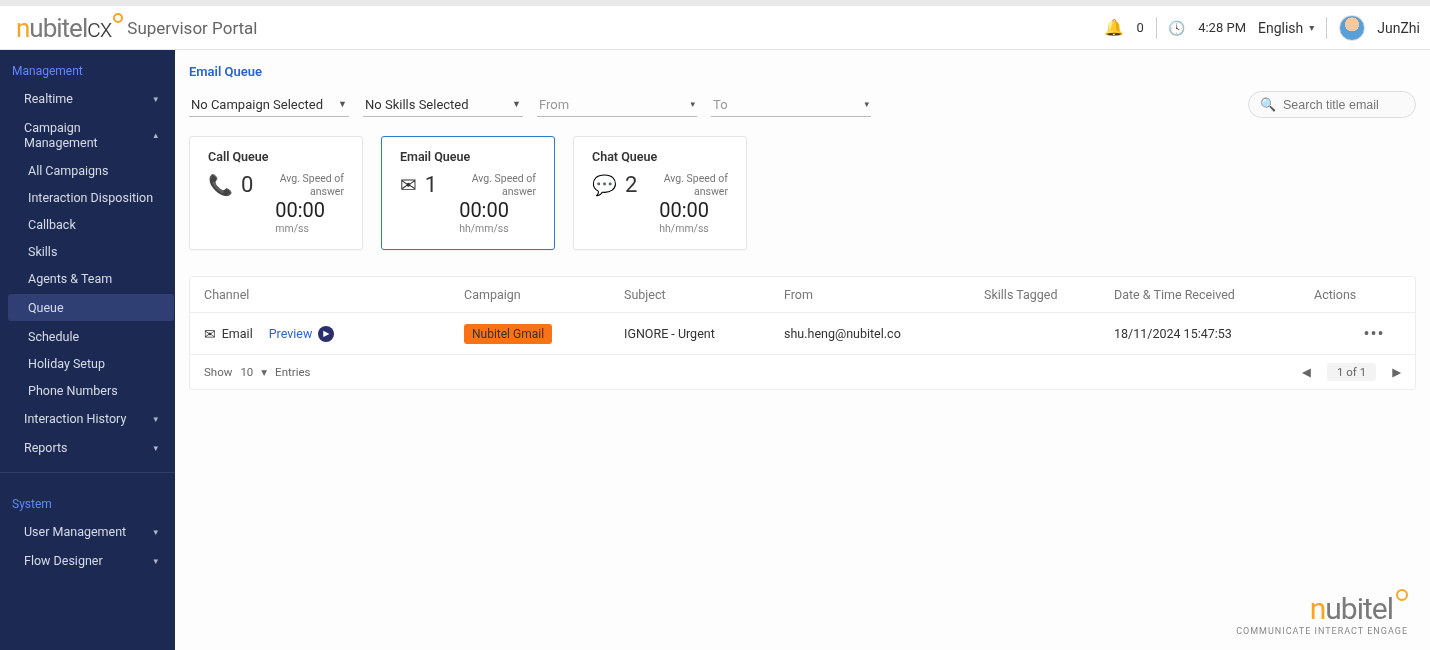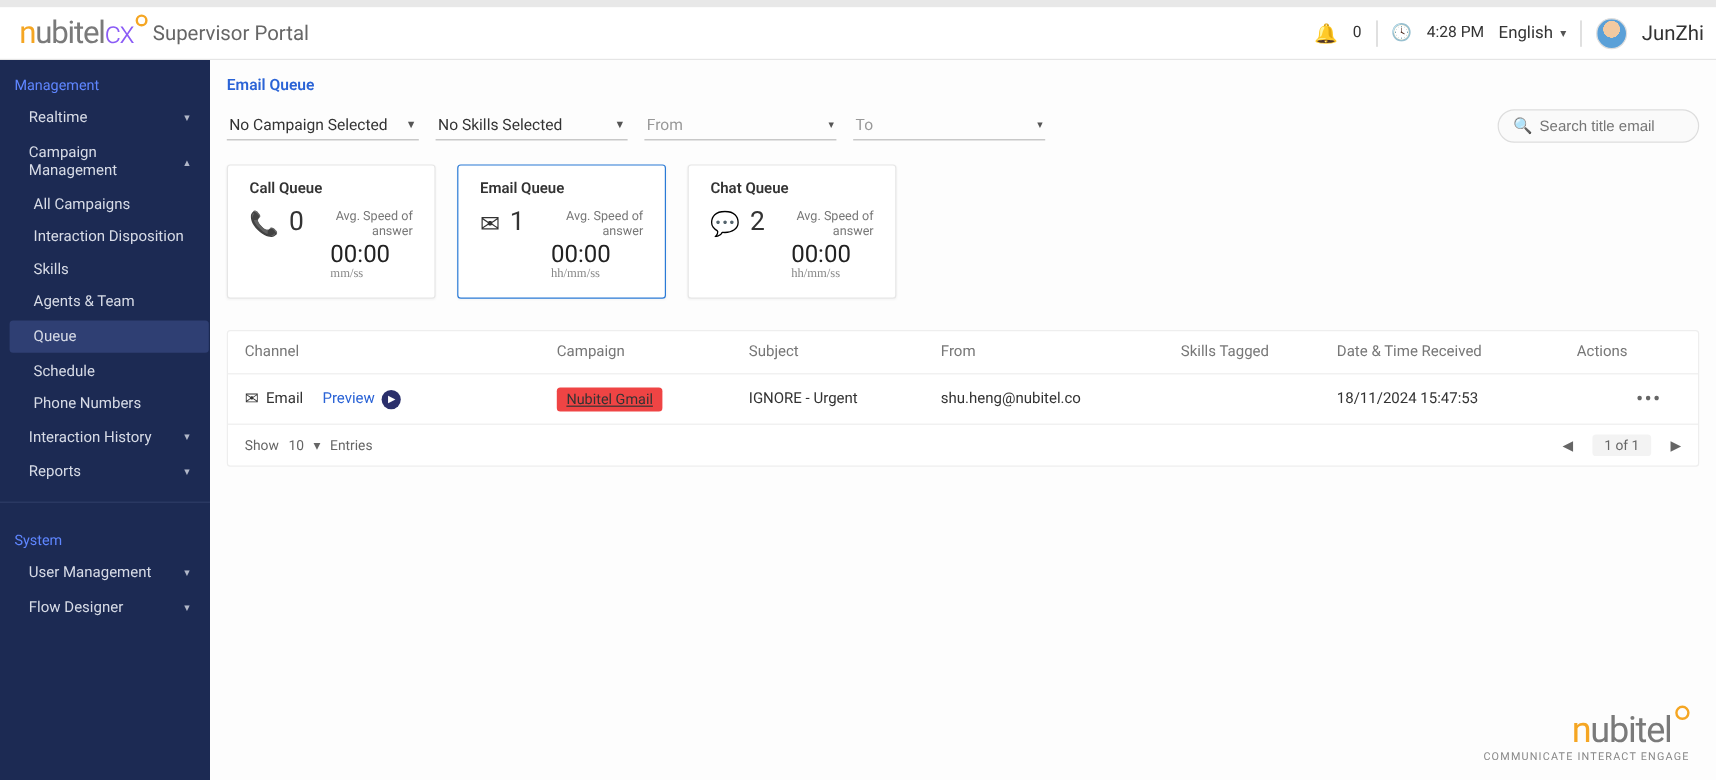--- a/index.html
+++ b/index.html
@@ -27,38 +27,38 @@
   .brand {
     font-size: 26px;
     font-weight: 400;
     letter-spacing: -1px;
     color: #666;
     display: flex;
     align-items: baseline;
   }
   .brand .n   { color:#f5a623; }
   .brand .rest{ color:#7a7a7a; }
-  .brand .cx  { color:#8b5cf6; font-weight:300; }
+  .brand .cx  { color:#404040; font-weight:300; }
   .brand-dot {
     width:10px;height:10px;border:2px solid #f5a623;border-radius:50%;
     display:inline-block;margin-left:2px;position:relative;top:-14px;
   }
   .portal-title { margin-left: 4px; font-size: 17px; color: #666; font-weight:400;}
   .header-right { margin-left: auto; display:flex; align-items:center; gap:12px; color:#333;}
   .bell { font-size:16px; }
   .clock { font-size:14px; }
   .vsep { width:1px;height:22px;background:#ccc; }
   .lang { display:flex;align-items:center;gap:6px;font-size:14px;cursor:pointer;}
   .chev { font-size:10px;color:#555;}
   .avatar {
     width:26px;height:26px;border-radius:50%;
     background: radial-gradient(circle at 50% 35%, #f2c9a0 0 35%, #5aa0d8 36% 100%);
     border:1px solid #ddd;
   }
-  .username { font-size:17px;}
+  .username { font-size:14px;}
 
   
   .sidebar {
     position:absolute; top:50px; left:0; bottom:0; width:182px;
     background:#1c2a53; color:#d7dbe6; font-size:12.5px;
     overflow:hidden;
   }
   .sb-section-label { color:#5f86ff; font-size:12px; padding:14px 12px 6px; }
   .sb-item {
     display:flex; align-items:center; justify-content:space-between;
@@ -105,21 +105,21 @@
     padding:12px 18px 14px; width:174px;
     box-shadow:0 1px 2px rgba(0,0,0,.04);
   }
   .card.selected { border:1.5px solid #2a7ad6; }
   .card-title { font-size:12.5px; font-weight:600; color:#333; margin-bottom:8px;}
   .card-body { display:flex; gap:22px; align-items:flex-start;}
   .card-count { display:flex;align-items:center;gap:8px; font-size:22px; font-weight:400;}
   .card-count .ico { font-size:20px;}
   .card-metric .lbl { font-size:10.5px;color:#777;text-align:right; }
   .card-metric .val { font-size:20px;color:#222;}
-  .card-metric .unit{ font-size:10.5px;color:#888;font-family:Liberation Serif, serif;}
+  .card-metric .unit{ font-size:10.5px;color:#888;}
 
   
   .table-wrap { background:#fff;border:1px solid #eee;border-radius:3px;}
   .thead, .trow {
     display:grid;
     grid-template-columns: 260px 160px 160px 200px 130px 200px 120px;
     align-items:center;
     padding:10px 14px;
     border-bottom:1px solid #eee;
     font-size:12.5px;
@@ -132,21 +132,21 @@
   .preview-btn {
     display:inline-flex;align-items:center;gap:6px;
     color:#2a63d6;font-size:12.5px;cursor:pointer;
     padding:2px 6px;
   }
   .play {
     width:16px;height:16px;border-radius:50%;background:#2a2f6b;
     display:inline-flex;align-items:center;justify-content:center;color:#fff;font-size:8px;
   }
   .campaign-chip {
-    background:#ef4444;border-radius:3px;padding:3px 8px;display:inline-block;font-size:12px;text-decoration:underline;
+    background:#f97316;border-radius:3px;padding:3px 8px;display:inline-block;font-size:12px;
   }
   .actions-cell { color:#666;text-align:center;}
   .dots { font-size:18px;letter-spacing:1px;cursor:pointer;}
   .table-footer {
     display:flex;align-items:center;justify-content:space-between;
     padding:8px 14px;font-size:11.5px;color:#666;
   }
   .entries-sel { display:flex;align-items:center;gap:8px;cursor:pointer;}
   .pager { display:flex;align-items:center;gap:16px;}
   .page-chip { background:#f3f3f3;border-radius:3px;padding:2px 10px;}
@@ -200,24 +200,26 @@
     <span>Realtime</span>
     <span class="caret">▾</span>
   </div>
 
   <div class="sb-item">
     <span>Campaign Management</span>
     <span class="caret">▴</span>
   </div>
   <div class="sb-sub">All Campaigns</div>
   <div class="sb-sub">Interaction Disposition</div>
+  <div class="sb-sub">Callback</div>
   <div class="sb-sub">Skills</div>
   <div class="sb-sub">Agents &amp; Team</div>
   <div class="sb-sub active">Queue</div>
   <div class="sb-sub">Schedule</div>
+  <div class="sb-sub">Holiday Setup</div>
   <div class="sb-sub">Phone Numbers</div>
 
   <div class="sb-item">
     <span>Interaction History</span>
     <span class="caret">▾</span>
   </div>
   <div class="sb-item">
     <span>Reports</span>
     <span class="caret">▾</span>
   </div>

